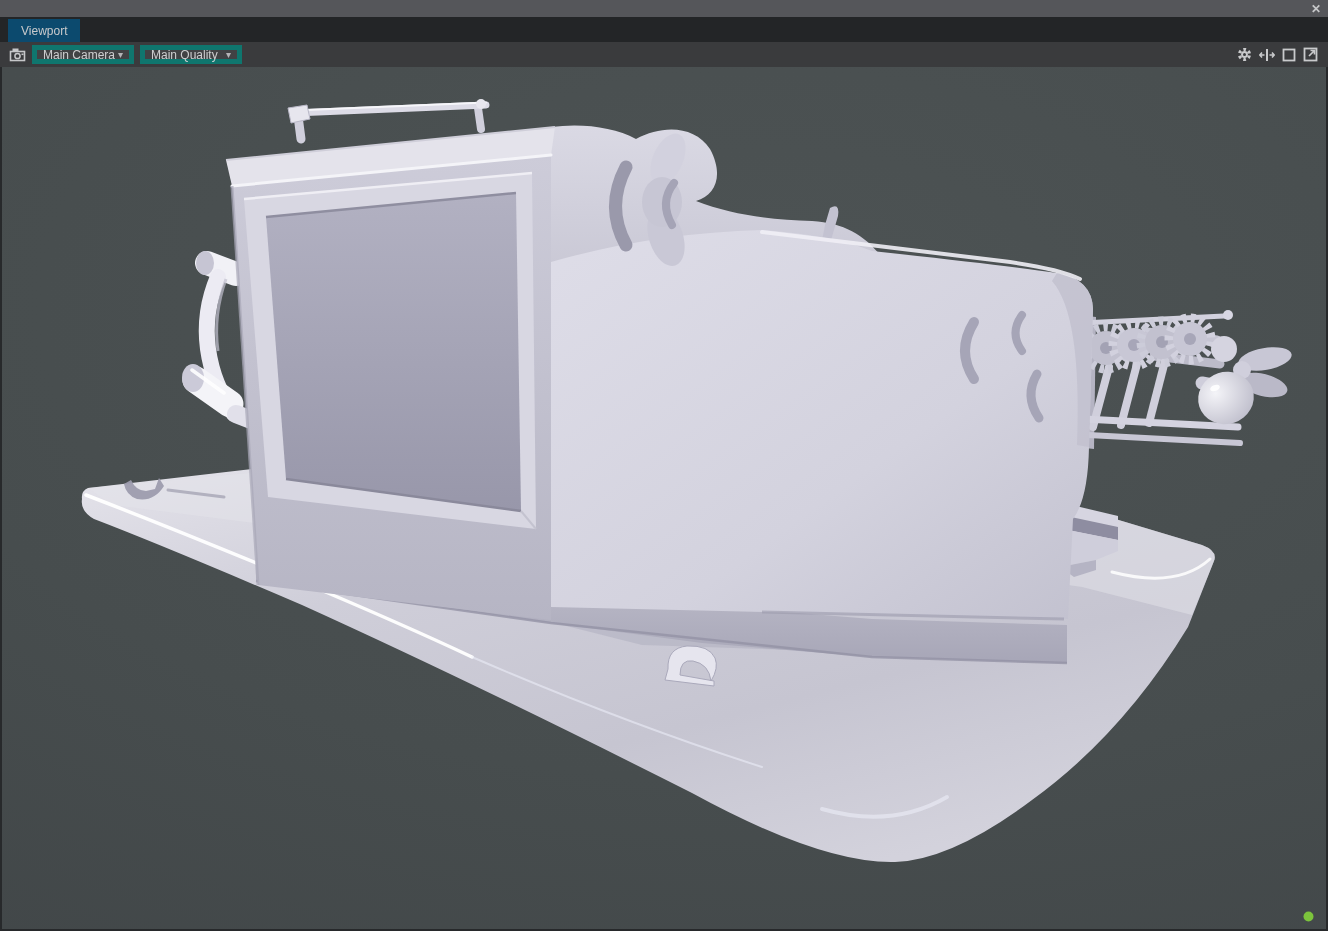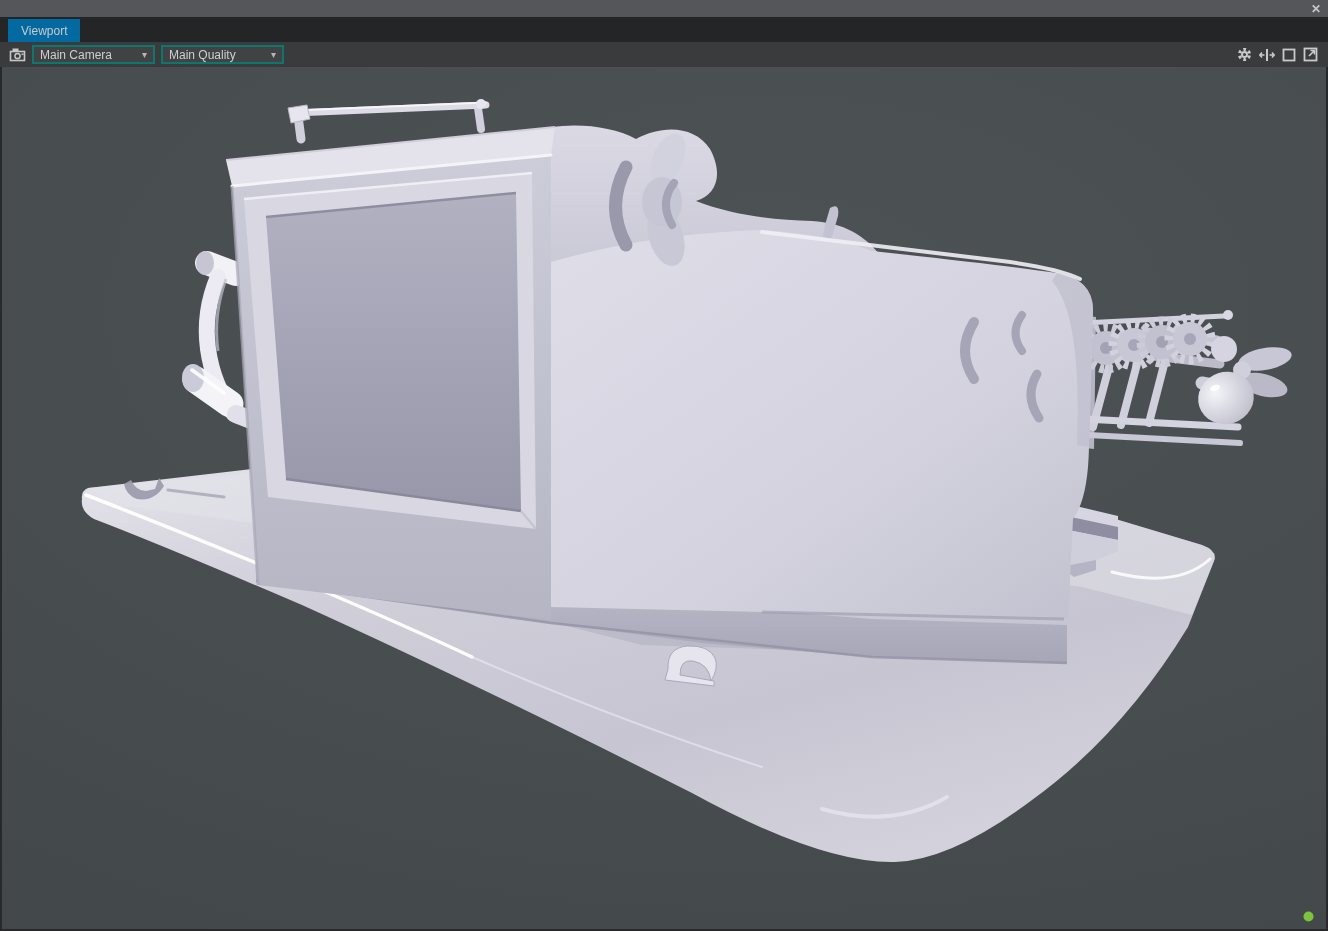--- a/index.html
+++ b/index.html
@@ -8,29 +8,29 @@
   .app { width:1328px; height:931px; display:flex; flex-direction:column; }
 
   
   .titlebar { height:17px; background:#55565a; display:flex; align-items:center;
               justify-content:flex-end; padding-right:7px; flex:0 0 auto; }
   .close-btn { color:#c6c7c9; font-size:12px; line-height:12px; cursor:default;
                font-weight:bold; letter-spacing:0; }
 
   
   .tabbar { height:25px; background:#232527; display:flex; align-items:flex-end; flex:0 0 auto; }
-  .tab { margin-left:8px; height:23px; padding:0 13px; background:#0369a1;
+  .tab { margin-left:8px; height:23px; padding:0 13px; background:#0c4a6e;
          color:#c9cacc; font-size:12px; display:flex; align-items:center; }
 
   
   .toolbar { height:25px; background:#3a3b3d; display:flex; align-items:center;
              padding:0 6px; flex:0 0 auto; }
   .tool-icon-btn { width:22px; height:19px; display:flex; align-items:center;
                    justify-content:center; margin-right:4px; }
-  .dropdown { height:19px; width:123px; background:#414244; border:2px solid #0f766e;
+  .dropdown { height:19px; width:102px; background:#414244; border:5px solid #0f766e;
               color:#cdced0; font-size:12px; display:flex; align-items:center;
               padding:0 6px; margin-right:6px; }
   .dropdown .dd-label { flex:1 1 auto; white-space:nowrap; overflow:hidden; }
   .dropdown .caret { color:#b4b5b7; font-size:10px; flex:0 0 auto; }
   .toolbar-spacer { flex:1 1 auto; }
   .right-icons { display:flex; align-items:center; gap:7px; padding-right:4px; }
   .right-icons svg { display:block; }
 
   
   .viewport { position:relative; flex:1 1 auto; border-left:2px solid #27292b;

